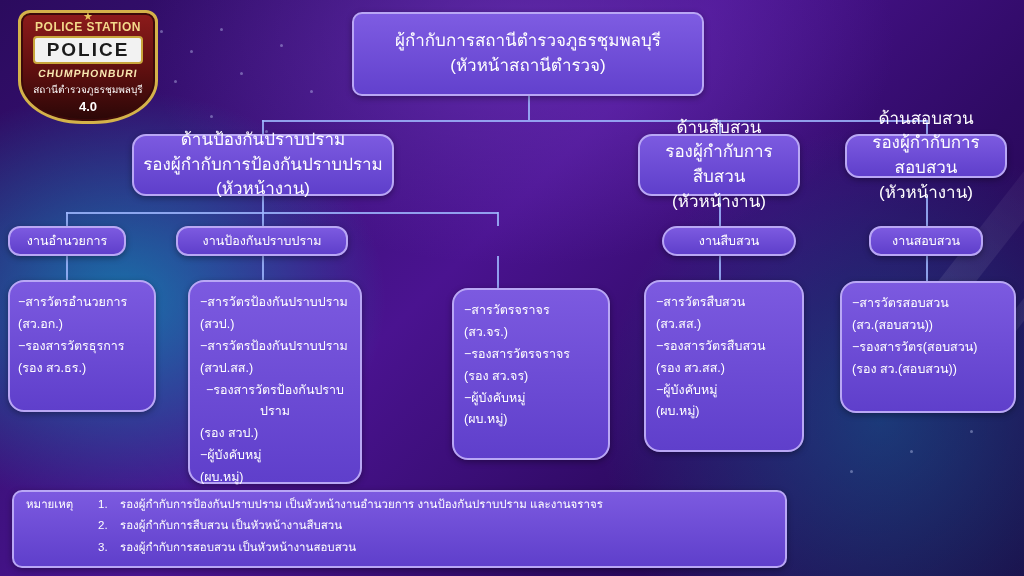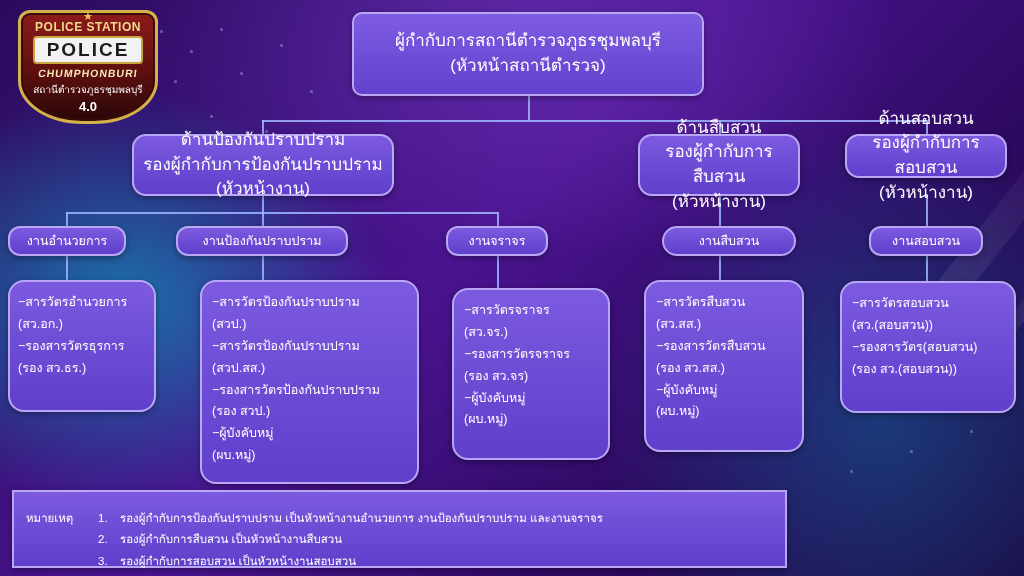--- a/index.html
+++ b/index.html
@@ -36,22 +36,22 @@
     padding:6px 8px;
   }
   .box.root { font-size:17px; border-radius:10px; background:linear-gradient(180deg,#7e5ce2 0%,#6241cd 100%); }
   .box.lvl2 { font-size:17px; }
   .box.unit { font-size:12.5px; border-radius:12px; }
   .box.detail {
     text-align:left; align-items:flex-start; justify-content:flex-start;
     font-size:12.5px; padding:10px 10px; border-radius:16px; line-height:1.75;
   }
   .box.note {
-    text-align:left; align-items:flex-start; justify-content:flex-start;
-    font-size:11.5px; border-radius:0; padding:16px 12px; line-height:1.85;
+    text-align:left; align-items:flex-start; justify-content:flex-end;
+    font-size:11.5px; border-radius:10px; padding:8px 12px; line-height:1.85;
   }
   .note-row { display:flex; gap:10px; }
   .note-title { min-width:62px; }
   .note-list { display:flex; flex-direction:column; }
   .note-item { display:flex; gap:8px; }
   .note-num { width:14px; }
 
   
   .ln { position:absolute; background:#9fb7ff; opacity:.85; }
   .lnv { width:2px; }
@@ -174,38 +174,35 @@
     <div>รองผู้กำกับการสอบสวน</div>
     <div>(หัวหน้างาน)</div>
   </div>
 
   <div class="box unit" style="left:8px; top:226px; width:118px; height:30px;">
     <div>งานอำนวยการ</div>
   </div>
   <div class="box unit" style="left:176px; top:226px; width:172px; height:30px;">
     <div>งานป้องกันปราบปราม</div>
   </div>
-  <div class="box unit" style="left:446px; top:226px; width:102px; height:30px;">
-    <div>งานจราจร</div>
-  </div>
   <div class="box unit" style="left:662px; top:226px; width:134px; height:30px;border-radius:15px;">
     <div>งานสืบสวน</div>
   </div>
   <div class="box unit" style="left:869px; top:226px; width:114px; height:30px;">
     <div>งานสอบสวน</div>
   </div>
 
   <div class="box detail" style="left:8px; top:280px; width:148px; height:132px;padding-left:8px;">
     <div>−สารวัตรอำนวยการ</div>
     <div>(สว.อก.)</div>
     <div>−รองสารวัตรธุรการ</div>
     <div>(รอง สว.ธร.)</div>
   </div>
 
-  <div class="box detail" style="left:200px; top:280px; width:219px; height:204px;text-align:center;">
+  <div class="box detail" style="left:188px; top:280px; width:174px; height:204px;text-align:center;">
     <div>−สารวัตรป้องกันปราบปราม</div>
     <div>(สวป.)</div>
     <div>−สารวัตรป้องกันปราบปราม</div>
     <div>(สวป.สส.)</div>
     <div>−รองสารวัตรป้องกันปราบปราม</div>
     <div>(รอง สวป.)</div>
     <div>−ผู้บังคับหมู่</div>
     <div>(ผบ.หมู่)</div>
   </div>
 

